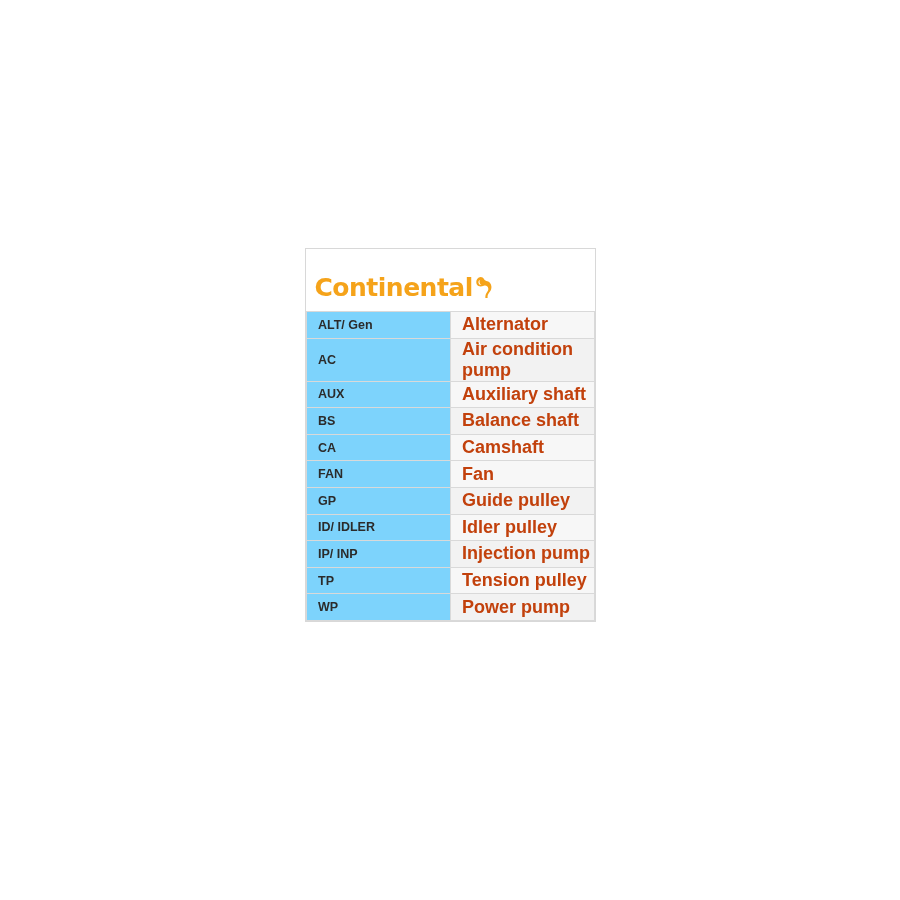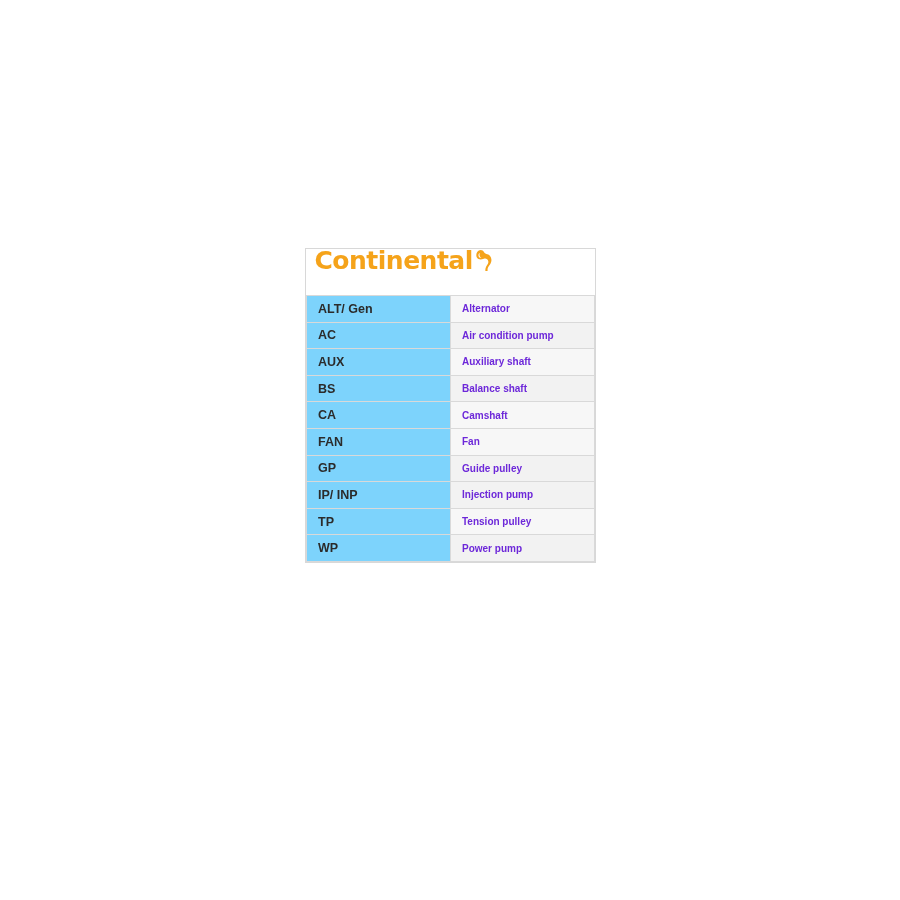--- a/index.html
+++ b/index.html
@@ -41,22 +41,24 @@
     background: #ffffff;
     height: 46px;
     padding-left: 8px !important;
     border-top: none !important;
     border-left: none !important;
     border-right: none !important;
   }
 
   .brand-logo {
     display: flex;
+    align-items: center;
     height: 46px;
     line-height: 1;
+    margin-top: 16px;
   }
 
   .brand-wordmark {
     font-family: "DejaVu Sans", sans-serif;
     font-size: 25px;
     font-weight: bold;
     color: #f5a31a;
     letter-spacing: -0.5px;
     position: relative;
     top: -1px;
@@ -74,22 +76,22 @@
     background: #7dd3fc;
     color: #2b2b2b;
     font-size: 12.5px;
     font-weight: bold;
     padding: 0 0 0 11px !important;
     height: 25.6px;
   }
 
   .term-cell {
     background: #f7f7f7;
-    color: #6d28d9;
-    font-size: 10px;
+    color: #c2410c;
+    font-size: 18px;
     font-weight: bold;
     padding: 0 0 0 11px !important;
     height: 25.6px;
   }
 
   .row-even .term-cell {
     background: #f2f2f2;
     margin-left: 40px;
   }
 </style>
@@ -133,20 +135,24 @@
         <td class="term-cell">Camshaft</td>
       </tr>
       <tr class="row-odd">
         <td class="abbr-cell">FAN</td>
         <td class="term-cell">Fan</td>
       </tr>
       <tr class="row-even">
         <td class="abbr-cell">GP</td>
         <td class="term-cell">Guide pulley</td>
       </tr>
+      <tr class="row-odd">
+        <td class="abbr-cell">ID/ IDLER</td>
+        <td class="term-cell">Idler pulley</td>
+      </tr>
       <tr class="row-even">
         <td class="abbr-cell">IP/ INP</td>
         <td class="term-cell">Injection pump</td>
       </tr>
       <tr class="row-odd">
         <td class="abbr-cell">TP</td>
         <td class="term-cell">Tension pulley</td>
       </tr>
       <tr class="row-even">
         <td class="abbr-cell">WP</td>

